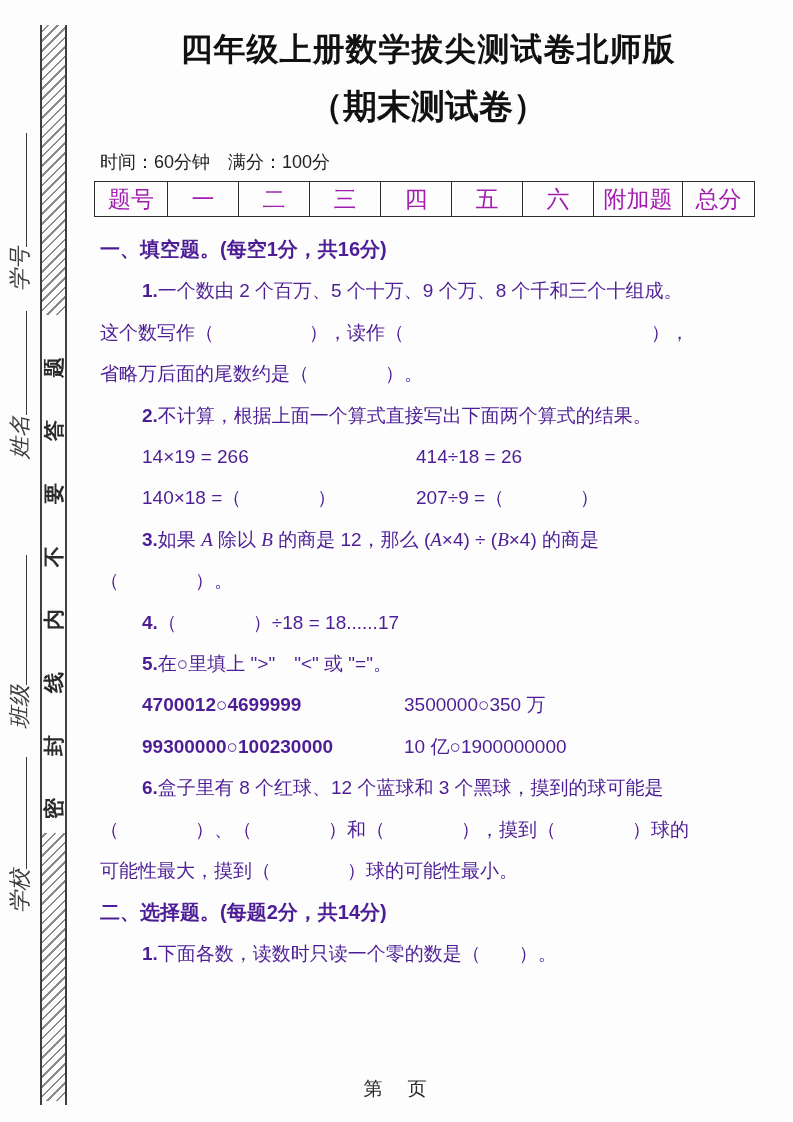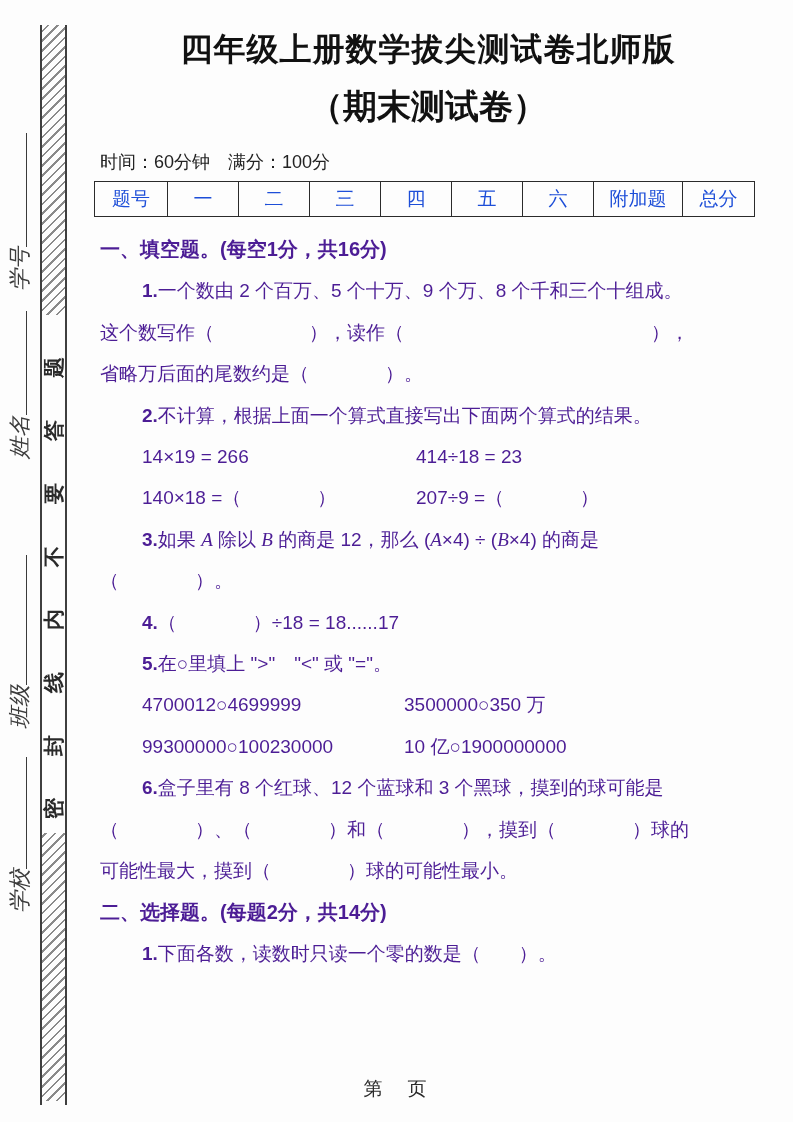--- a/index.html
+++ b/index.html
@@ -39,33 +39,33 @@
     font-size:21px;line-height:23px;letter-spacing:42px;
     margin-left:14px;color:#2a2a2a;white-space:nowrap;font-weight:bold;
   }
   
   .content{position:absolute;left:100px;top:24px;width:656px;}
   .title{margin:0;font-size:32px;line-height:50px;font-weight:bold;text-align:center;letter-spacing:1px;color:#111;}
   .subtitle{margin:12px 0 0 0;font-size:34px;line-height:40px;font-weight:bold;text-align:center;color:#111;}
   .meta{margin-top:24px;text-align:left;font-size:18px;color:#222;}
   table.score{
     border-collapse:collapse;table-layout:fixed;width:660px;
-    margin-top:7px;margin-left:-6px;font-size:19px;color:#1d4ed8;padding-left:45px;
+    margin-top:7px;margin-left:-6px;font-size:23px;color:#a21caf;padding-left:45px;
   }
   table.score td{border:1.5px solid #2b2b2b;text-align:center;padding:0;}
   tr.r1 td{height:34px;}
   tr.r2 td{height:31px;}
   
   .bodytext{margin-top:12px;font-size:19px;line-height:41.4px;color:#4c1d95;}
   .bodytext p{margin:0;}
   .sect{font-weight:bold;font-size:20px;}
   .ind{text-indent:42px;}
   .cols{padding-left:42px;}
   .c1{display:inline-block;width:274px;}
-  .c1b{display:inline-block;width:262px;}
+  .c1b{display:inline-block;width:262px;font-weight:bold;}
   .qnum{font-weight:bold;}
   .vital{font-family:"Liberation Serif","DejaVu Serif",serif;font-style:italic;}
   .footer{
     position:absolute;left:0;right:0;bottom:20px;text-align:center;
     font-size:19px;letter-spacing:3px;color:#2a2a2a;
   }
 </style>
 </head>
 <body>
 
@@ -131,21 +131,21 @@
       </table>
 
     <div class="bodytext">
       <p class="sect">一、填空题。(每空1分，共16分)</p>
 
       <p class="ind"><span class="qnum">1.</span><span>一个数由 2 个百万、5 个十万、9 个万、8 个千和三个十组成。</span></p>
       <p>这个数写作（　　　　　），读作（　　　　　　　　　　　　　），</p>
       <p>省略万后面的尾数约是（　　　　）。</p>
 
       <p class="ind"><span class="qnum">2.</span><span>不计算，根据上面一个算式直接写出下面两个算式的结果。</span></p>
-      <p class="cols"><span class="c1">14×19 = 266</span><span>414÷18 = 23</span></p>
+      <p class="cols"><span class="c1">14×19 = 266</span><span>414÷18 = 26</span></p>
       <p class="cols"><span class="c1">140×18 =（　　　　）</span><span>207÷9 =（　　　　）</span></p>
 
       <p class="ind"><span class="qnum">3.</span><span>如果 </span><span class="vital">A</span><span> 除以 </span><span class="vital">B</span><span> 的商是 12，那么 (</span><span class="vital">A</span><span>×4) ÷ (</span><span class="vital">B</span><span>×4) 的商是</span></p>
       <p>（　　　　）。</p>
 
       <p class="ind"><span class="qnum">4.</span><span>（　　　　）÷18 = 18......17</span></p>
 
       <p class="ind"><span class="qnum">5.</span><span>在○里填上 "&gt;"　"&lt;" 或 "="。</span></p>
       <p class="cols"><span class="c1b">4700012○4699999</span><span>3500000○350 万</span></p>
       <p class="cols"><span class="c1b">99300000○100230000</span><span>10 亿○1900000000</span></p>

